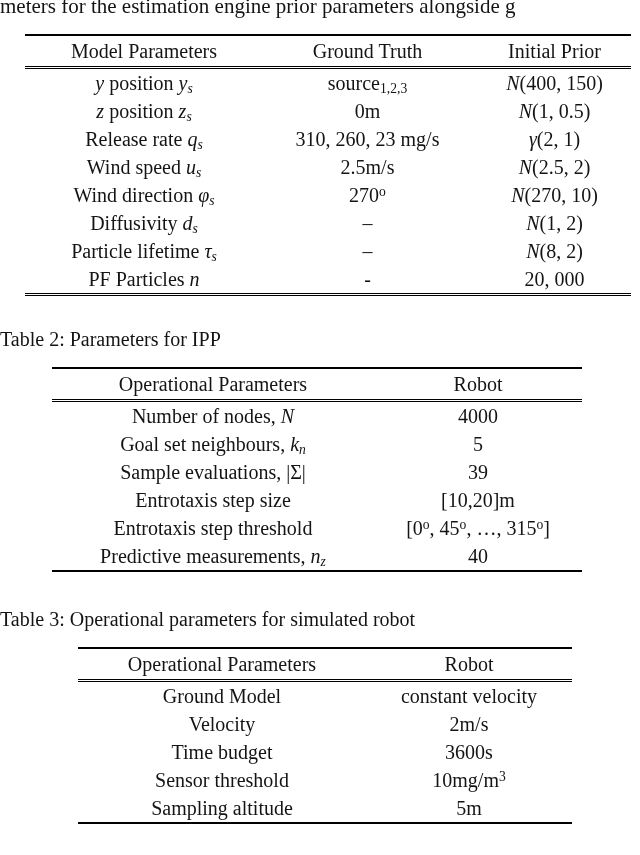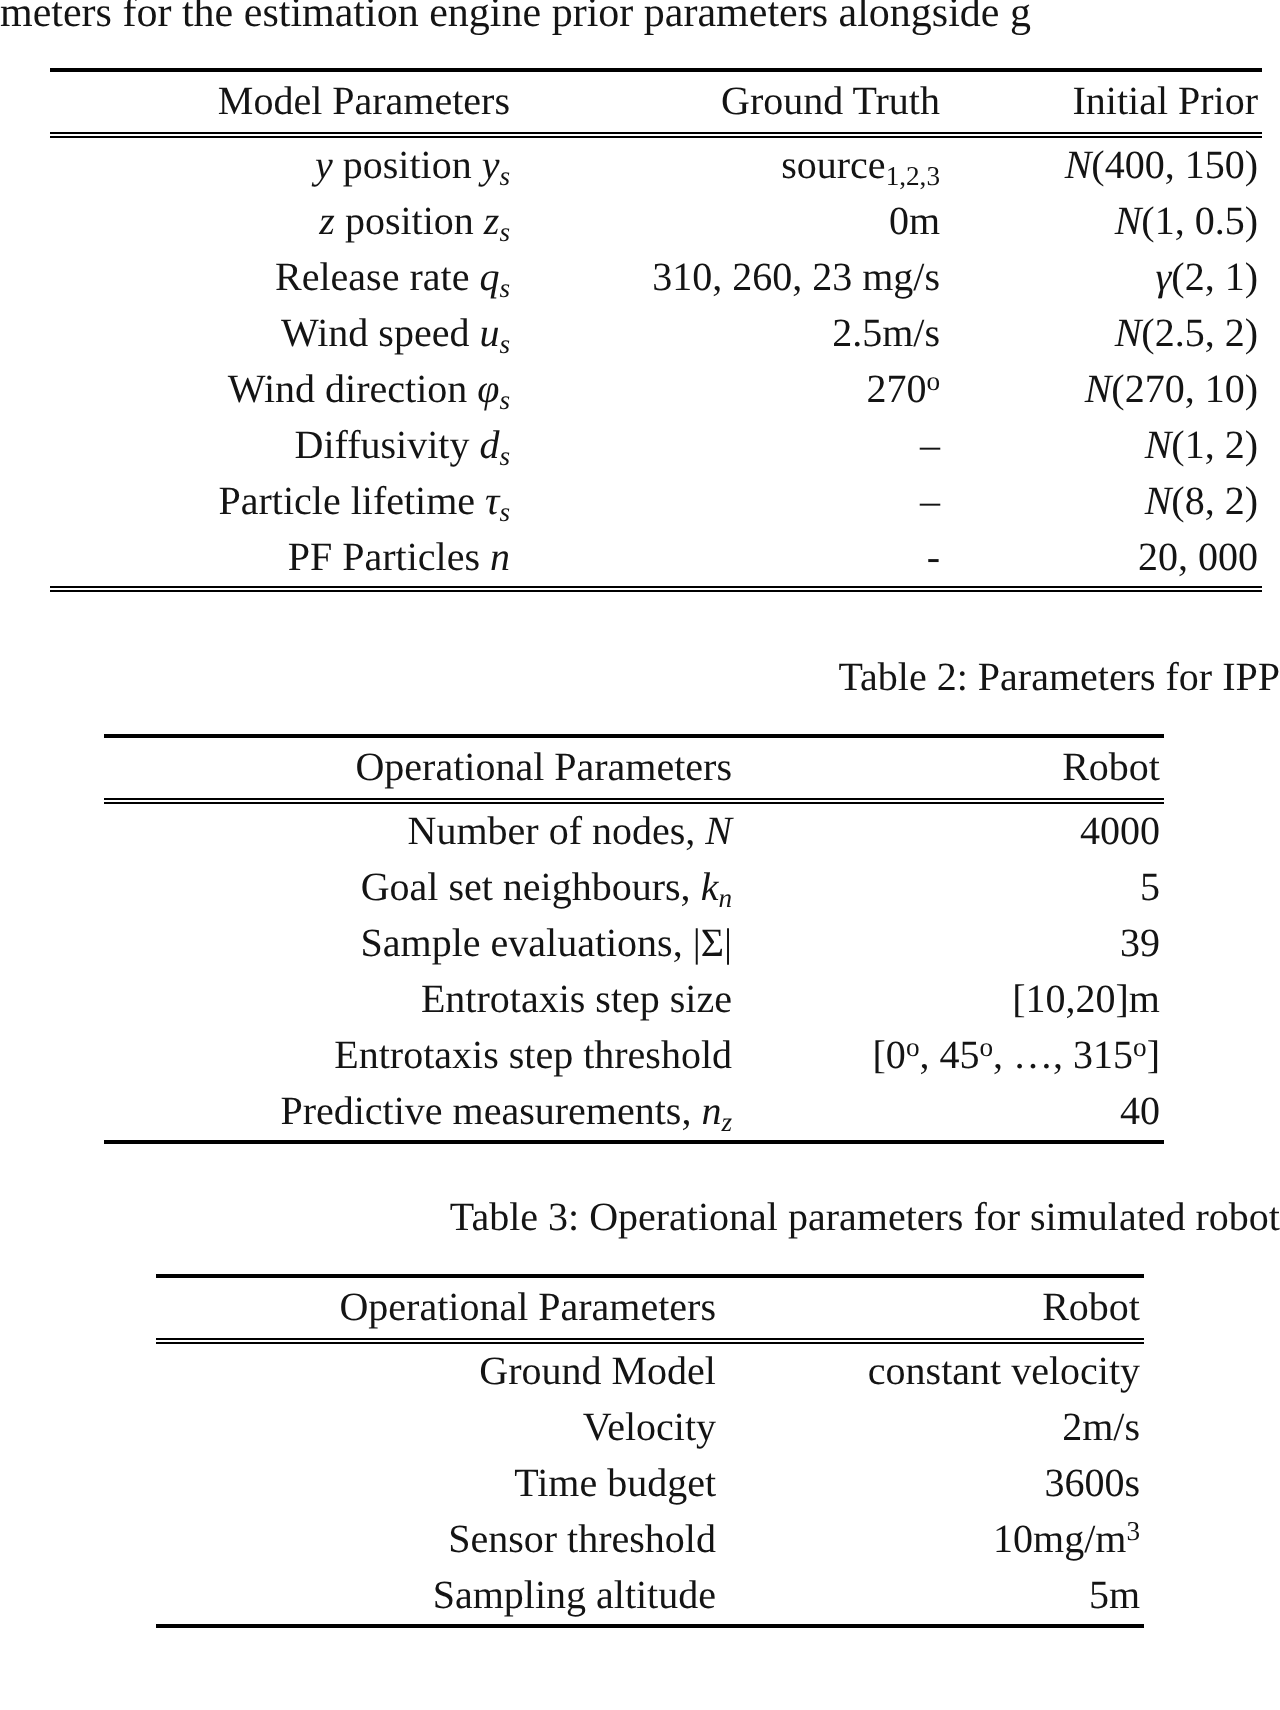--- a/index.html
+++ b/index.html
@@ -28,21 +28,21 @@
     width: 640px;
     font-size: 21px;
     white-space: nowrap;
   }
   table {
     border-collapse: collapse;
     font-size: 20px;
     table-layout: fixed;
   }
   th, td {
-    text-align: right;
+    text-align: center;
     font-weight: normal;
     padding: 1px 2px 1px 8px;
     line-height: 26px;
     overflow: hidden;
     white-space: nowrap;
     margin-top: 39px;
   }
   thead th {
     border-bottom: 3px double #000;
     line-height: 28px;
@@ -66,27 +66,27 @@
   .t2 th:nth-child(2), .t2 td:nth-child(2) { width: 204px; }
   .t3 {
     margin: 10px 0 0 78px;
     width: 490px;
     border-top: 2px solid #000;
     border-bottom: 2px solid #000;
   }
   .t3 th:nth-child(1), .t3 td:nth-child(1) { width: 272px; }
   .t3 th:nth-child(2), .t3 td:nth-child(2) { width: 202px; }
   .caption {
-    text-align: right;
+    text-align: left;
     font-size: 20px;
     margin: 28px 0 16px 0;
     width: 640px;
   }
   .cap2 { margin-top: 32px; }
-  .cap3 { margin-top: 26px; }
+  .cap3 { margin-top: 36px; }
   .mv {
     font-style: italic;
     font-family: "Liberation Serif", serif;
   }
   sub {
     font-size: 68%;
     vertical-align: -0.25em;
     line-height: 0;
   }
   sup {

